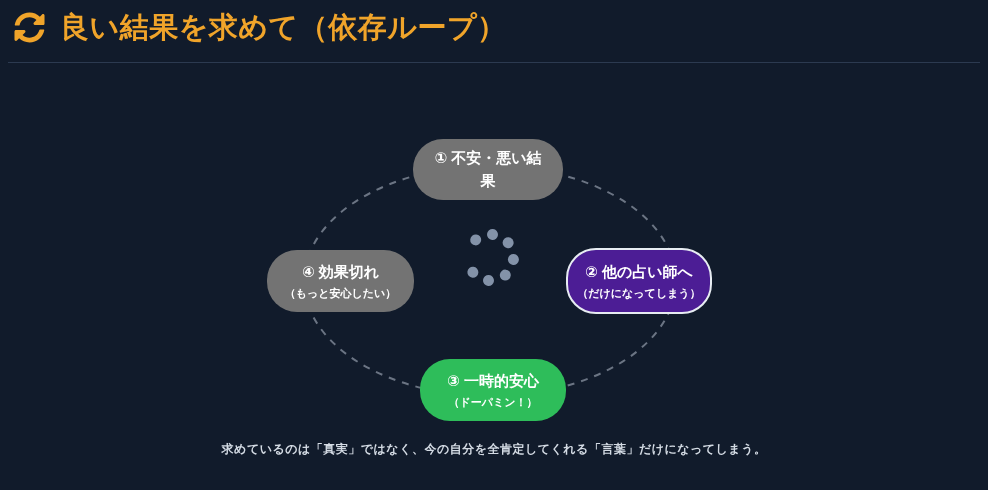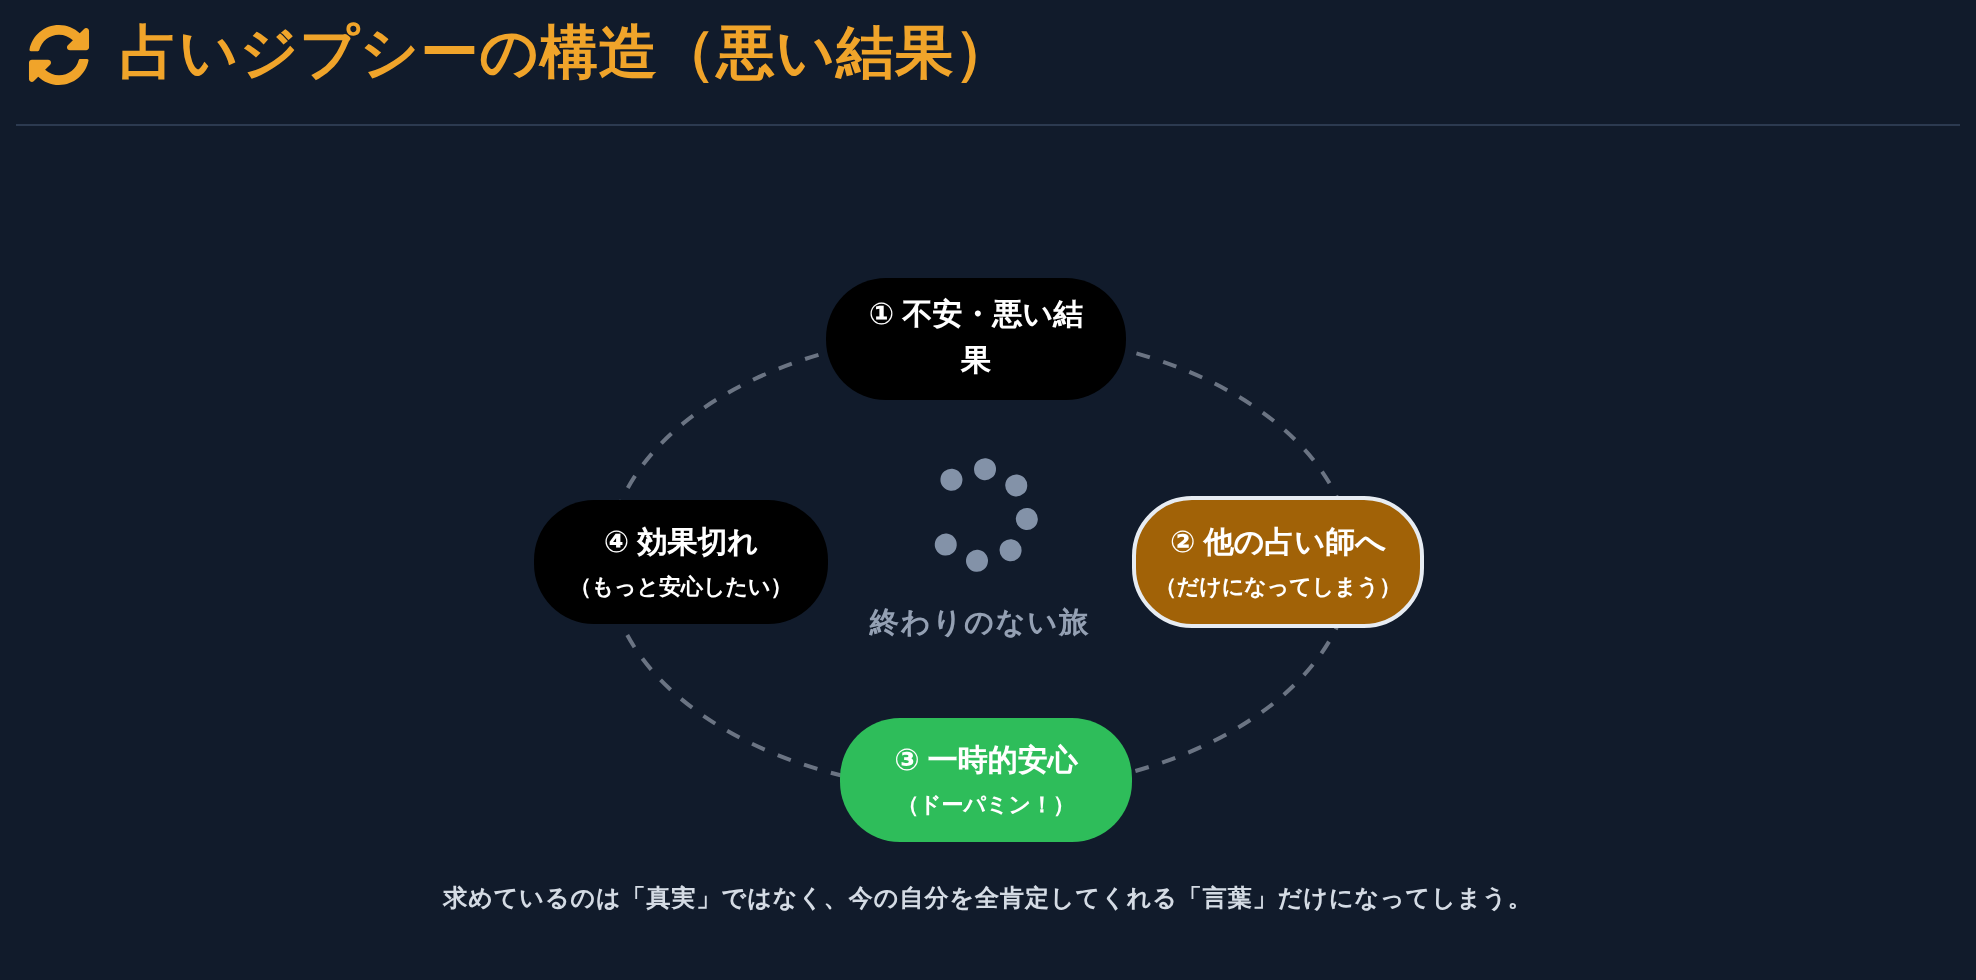--- a/index.html
+++ b/index.html
@@ -80,23 +80,23 @@
   .node-label.wrap {
     white-space: normal;
     width: 118px;
   }
   .node-sublabel {
     font-size: 11px;
     font-weight: bold;
     margin-top: 3px;
     white-space: nowrap;
   }
-  .node-red   { background: #000000; }
+  .node-red   { background: #737373; }
   .node-green { background: #2ebd5a; }
-  .node-slate { background: #a16207; border: 2px solid #e7ecf2; }
+  .node-slate { background: #4c1d95; border: 2px solid #e7ecf2; }
 
   .node-1 { left: 413px; top: 139px; width: 150px; height: 61px; }
   .node-2 { left: 566px; top: 248px; width: 146px; height: 66px; }
   .node-3 { left: 420px; top: 359px; width: 146px; height: 62px; }
   .node-4 { left: 267px; top: 250px; width: 147px; height: 62px; }
 
   
   .spinner {
     position: absolute;
     left: 490px;
@@ -150,21 +150,21 @@
     letter-spacing: 0.5px;
   }
 </style>
 </head>
 <body>
 
 <div class="header">
   <svg class="sync-icon" viewBox="0 0 512 512" aria-hidden="true">
     <path fill="#f0a42a" d="M370.72 133.28C339.458 104.008 298.888 87.962 255.848 88c-77.458.068-144.328 53.178-162.791 126.85-1.344 5.363-6.122 9.15-11.651 9.15H24.103c-7.498 0-13.194-6.807-11.807-14.176C33.933 94.924 134.813 8 256 8c66.448 0 126.791 26.136 171.315 68.685L463.03 40.97C478.149 25.851 504 36.559 504 57.941V192c0 13.255-10.745 24-24 24H345.941c-21.382 0-32.09-25.851-16.971-40.971l41.75-41.749zM32 296h134.059c21.382 0 32.09 25.851 16.971 40.971l-41.75 41.75c31.262 29.273 71.835 45.319 114.876 45.28 77.418-.07 144.315-53.144 162.787-126.849 1.344-5.363 6.122-9.15 11.651-9.15h57.304c7.498 0 13.194 6.807 11.807 14.176C478.067 417.076 377.187 504 256 504c-66.448 0-126.791-26.136-171.315-68.685L48.97 471.03C33.851 486.149 8 475.441 8 454.059V320c0-13.255 10.745-24 24-24z"></path>
   </svg>
-  <div class="page-title">占いジプシーの構造（悪い結果）</div>
+  <div class="page-title">良い結果を求めて（依存ループ）</div>
 </div>
 
 <div class="divider"></div>
 
 <div class="diagram">
 
   <svg class="cycle-ellipse-svg" width="988" height="490" aria-hidden="true">
     <ellipse cx="490" cy="281" rx="186" ry="115" fill="none" stroke="#8a93a1" stroke-width="2" stroke-dasharray="7 7" opacity="0.75"></ellipse>
   </svg>
 
@@ -190,16 +190,15 @@
   <div class="spinner">
     <div class="spinner-dot"></div>
     <div class="spinner-dot"></div>
     <div class="spinner-dot"></div>
     <div class="spinner-dot"></div>
     <div class="spinner-dot"></div>
     <div class="spinner-dot"></div>
     <div class="spinner-dot"></div>
   </div>
 
-  <div class="center-label">終わりのない旅</div>
 </div>
 
 <div class="caption">求めているのは「真実」ではなく、今の自分を全肯定してくれる「言葉」だけになってしまう。</div>
 
 </body></html>

